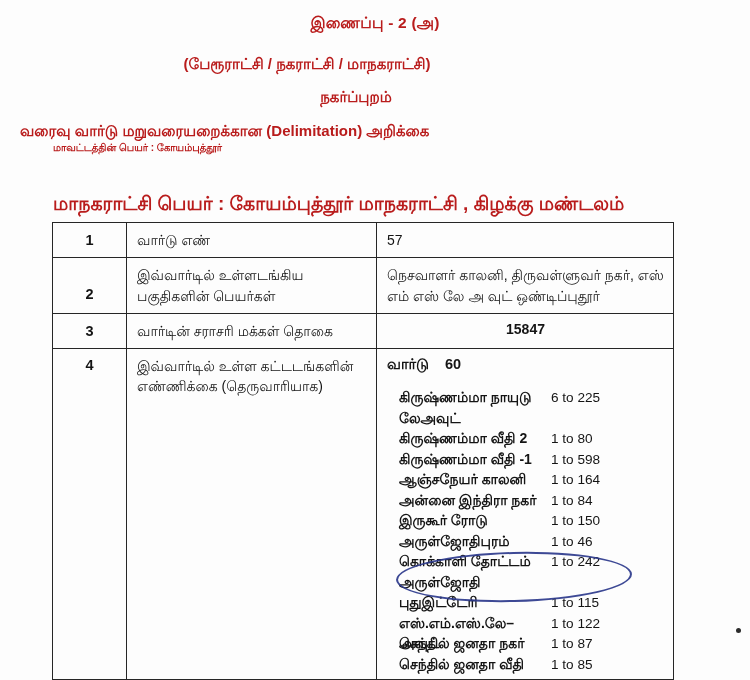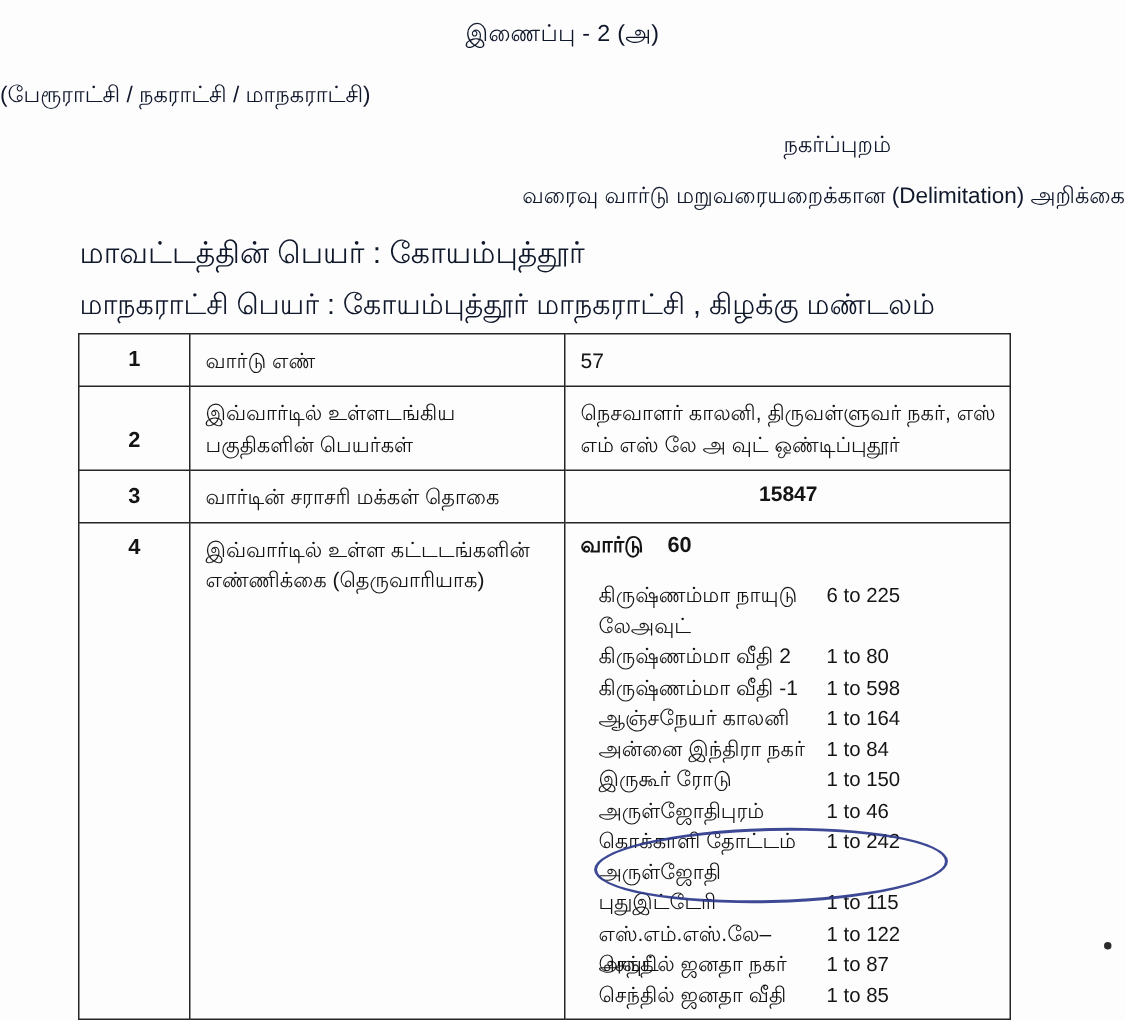--- a/index.html
+++ b/index.html
@@ -20,59 +20,60 @@
   .page {
     position: absolute;
     inset: 0;
     background: #fdfdfd;
   }
 
   
   .hdr {
     position: absolute;
     white-space: nowrap;
-    color: #0f172a;
-    font-weight: 400;
+    color: #b91c1c;
+    font-weight: 700;
   }
   .hdr-title {
     top: 14px;
     left: 0;
     width: 750px;
     text-align: center;
     font-size: 15.5px;
     letter-spacing: .2px;
   }
   .hdr-sub {
     top: 55px;
     left: 0;
     width: 614px;
+    text-align: center;
     font-size: 15px;
   }
   .hdr-urban {
     top: 88px;
     left: 0;
     width: 594px;
-    text-align: right;
+    text-align: center;
     padding-left: 118px;
     box-sizing: border-box;
     font-size: 15px;
   }
   .hdr-delim {
     top: 122px;
     left: 0;
     width: 750px;
-    text-align: right;
+    text-align: left;
     padding-left: 20px;
     box-sizing: border-box;
     font-size: 15px;
   }
   .hdr-district {
-    top: 158px;
+    top: 142px;
     left: 53px;
-    font-size: 20px;
+    font-size: 10px;
   }
   .hdr-corp {
     top: 193px;
     left: 53px;
     font-size: 19px;
   }
 
   
   .tbl {
     position: absolute;
@@ -127,20 +128,21 @@
     line-height: 20.5px;
     height: 20.5px;
     font-size: 14px;
   }
   .st-row.tall { height: 41px; }
   .st-name {
     width: 152px;
     flex: 0 0 152px;
     white-space: pre-line;
     line-height: 20.5px;
+    font-weight: bold;
   }
   .st-range {
     width: 110px;
     white-space: nowrap;
     font-size: 13.6px;
   }
 
   
   .ink-ellipse {
     position: absolute;

